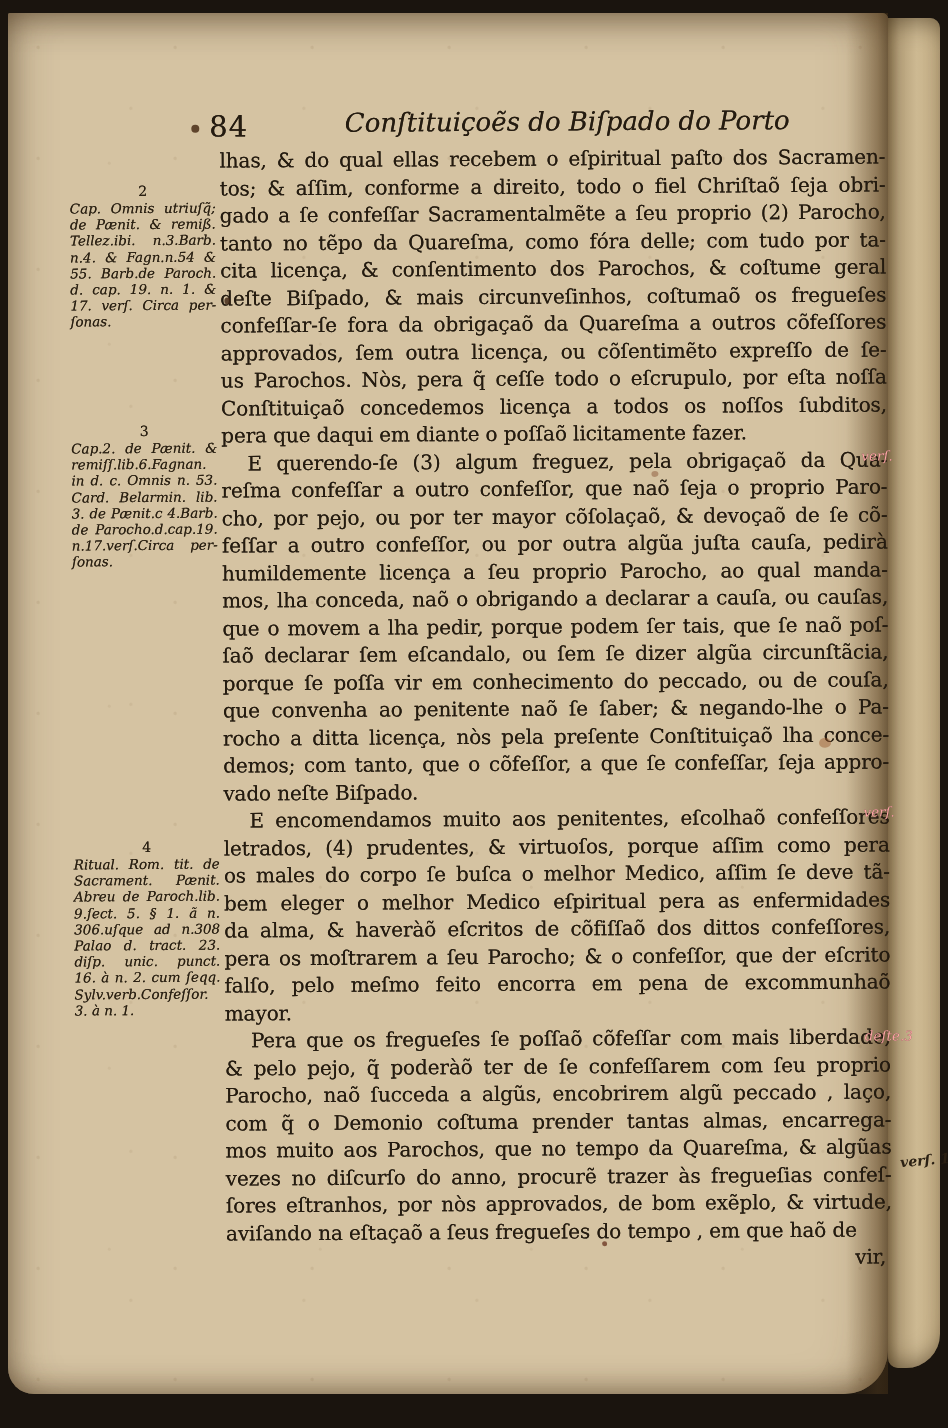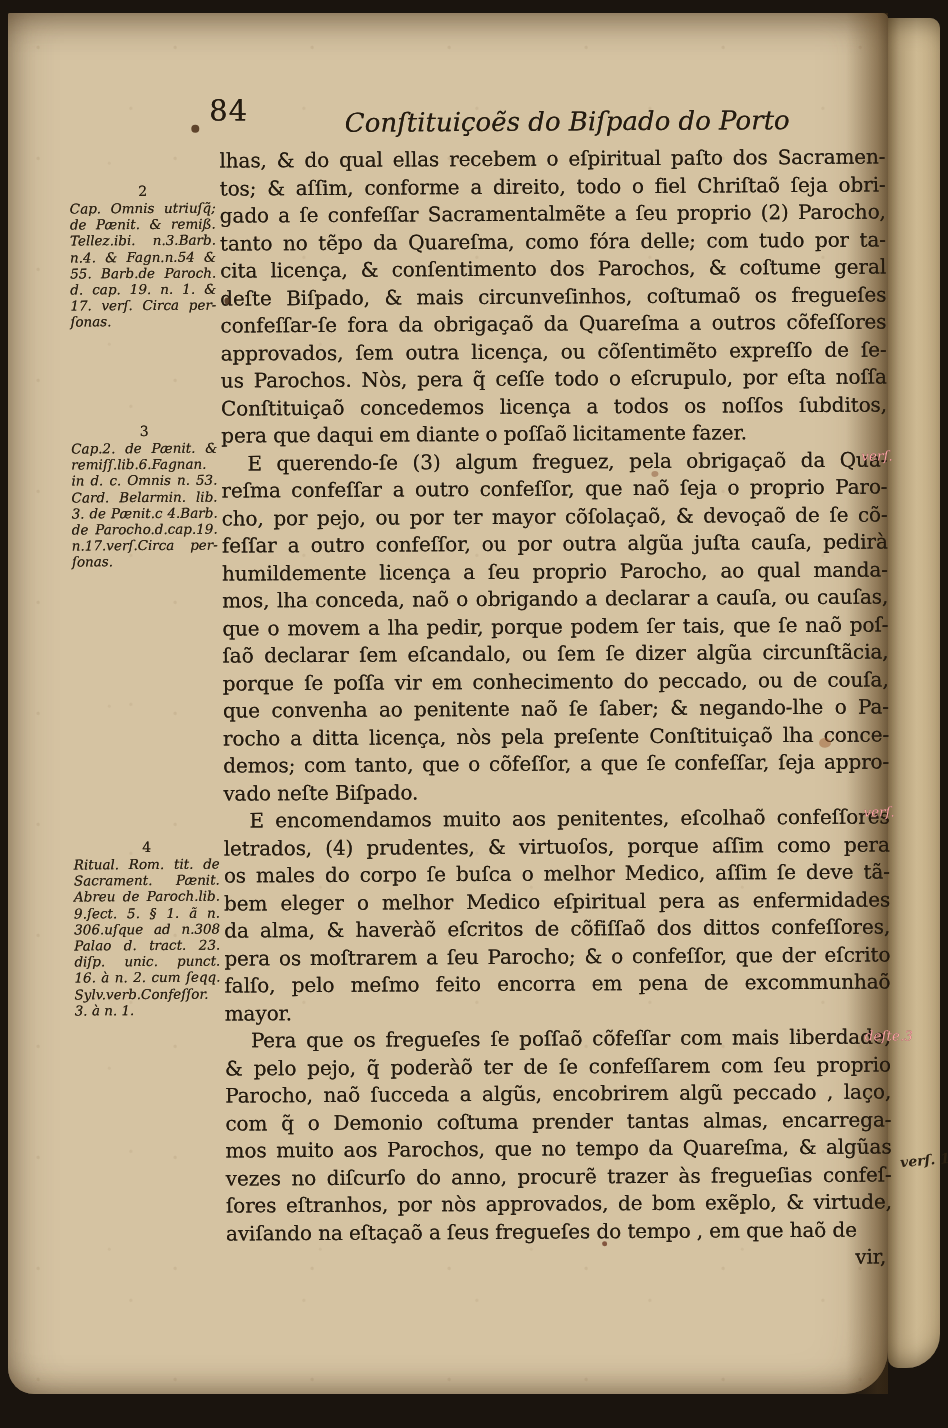--- a/index.html
+++ b/index.html
@@ -61,21 +61,21 @@
     white-space:nowrap;
   }
   
   .content{
     position:absolute;inset:0;
     transform:rotate(-0.35deg);
     transform-origin:50% 40%;
     color:var(--ink);
   }
   .pageno{
-    position:absolute;left:212px;top:92px;
+    position:absolute;left:212px;top:108px;
     font-size:29px;letter-spacing:1px;
     text-shadow:0 0 .5px rgba(35,26,16,.9);
   }
   .title{
     position:absolute;left:330px;top:107px;width:480px;
     text-align:center;font-style:italic;font-size:26px;
     text-shadow:0 0 .5px rgba(35,26,16,.85);
     white-space:nowrap;
   }
   .text-col{

